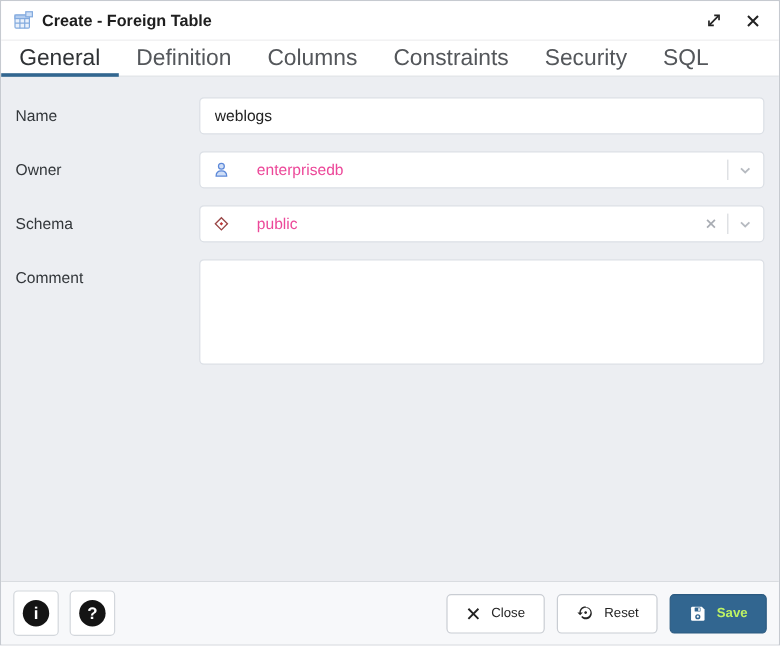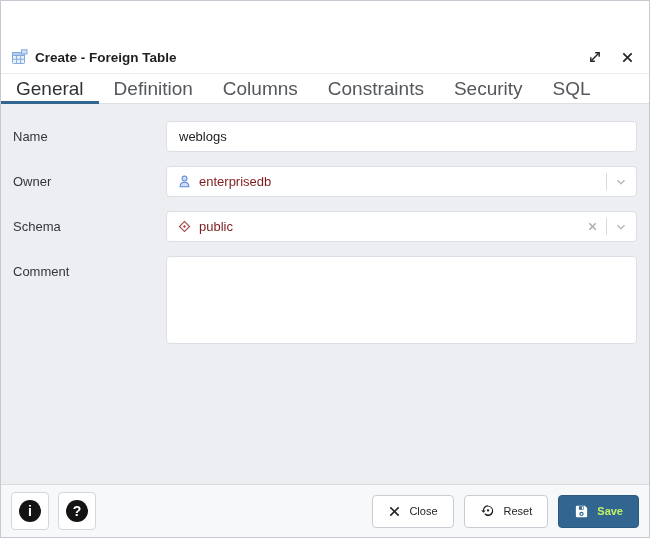--- a/index.html
+++ b/index.html
@@ -13,21 +13,20 @@
     background: #fff;
   }
 
   
   .titlebar {
     height: 33px; flex: 0 0 33px;
     display: flex; align-items: center;
     padding: 0 12px 0 10px;
     background: #fff;
     border-bottom: 1px solid #ececee;
-    margin-top: 40px;
   }
   .titlebar .app-icon { width: 17px; height: 17px; display: inline-flex; }
   .titlebar .title {
     margin-left: 7px;
     font-size: 13.5px; font-weight: bold; color: #1f1f1f;
   }
   .titlebar .spacer { flex: 1; }
   .win-btn {
     width: 20px; height: 20px;
     display: inline-flex; align-items: center; justify-content: center;
@@ -83,22 +82,22 @@
 
   .select {
     width: 100%; height: 31px;
     border: 1px solid #dbdfe5; border-radius: 4px;
     background: #fff;
     display: flex; align-items: center;
     padding: 0 8px 0 10px;
     cursor: pointer;
   }
   .select .sel-value {
-    flex: 1; display: flex; align-items: center; gap: 7px;
-    font-size: 13px; color: #7f1d1d;
+    flex: 1; display: flex; align-items: center; gap: 22px;
+    font-size: 13px; color: #ec4899;
     overflow: hidden; white-space: nowrap;
   }
   .select .indicators { display: flex; align-items: center; }
   .sel-sep { width: 1px; height: 17px; background: #d7dade; margin: 0 7px; }
   .ind-btn {
     background: none; border: none; padding: 0; cursor: pointer;
     display: inline-flex; align-items: center; justify-content: center;
   }
 
   .textarea {

